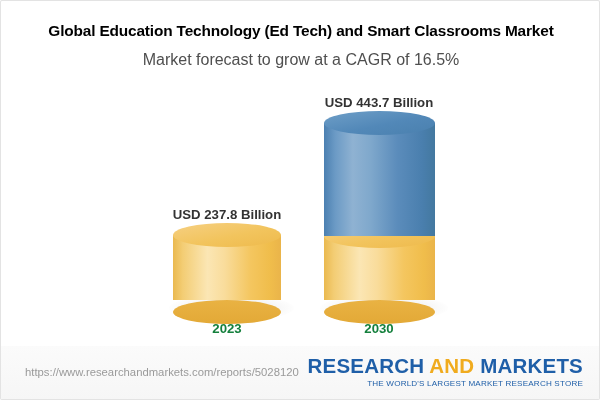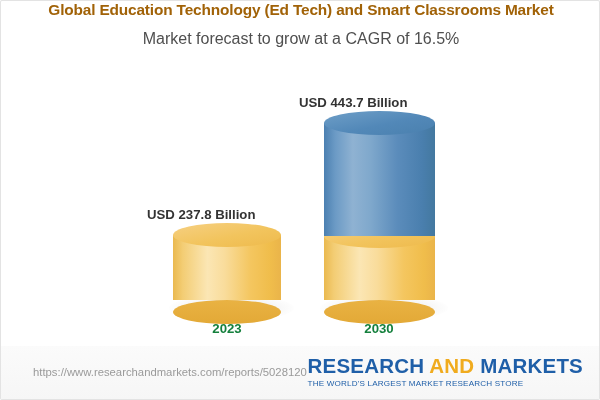--- a/index.html
+++ b/index.html
@@ -28,23 +28,24 @@
 
   
   #header {
     position: absolute;
     top: 0; left: 0;
     width: 600px;
     text-align: center;
   }
   #chart-title {
     margin: 0;
+    padding-top: 21px;
     font-size: 15.4px;
     font-weight: bold;
-    color: #a16207;
+    color: #000000;
     letter-spacing: -0.15px;
     white-space: nowrap;
   }
   #chart-subtitle {
     margin: 0;
     padding-top: 11px;
     font-size: 16px;
     font-weight: normal;
     color: #4f4f4f;
     white-space: nowrap;
@@ -129,57 +130,57 @@
 
   .shadow-ellipse {
     position: absolute;
     border-radius: 50% / 50%;
     background: radial-gradient(ellipse at 50% 50%, rgba(120,120,120,0.20) 0%, rgba(140,140,140,0.05) 58%, rgba(255,255,255,0) 75%);
     pointer-events: none;
   }
 
   .value-label {
     position: absolute;
-    text-align: left;
-    font-size: 13.2px;
-    font-weight: bold;
-    color: #333333;
-    white-space: nowrap;
-  }
-  .cat-label {
-    position: absolute;
     text-align: center;
     font-size: 13.2px;
     font-weight: bold;
+    color: #333333;
+    white-space: nowrap;
+  }
+  .cat-label {
+    position: absolute;
+    text-align: center;
+    font-size: 13.2px;
+    font-weight: bold;
     color: #15803d;
     white-space: nowrap;
   }
 
   
   #footer {
     position: absolute;
     left: 0;
     bottom: 0;
     width: 600px;
     height: 53px;
     background: linear-gradient(to bottom, #fbfbfb 0%, #f6f6f6 100%);
   }
   #footer-url {
     position: absolute;
-    left: 32px;
+    left: 24px;
     top: 20px;
     font-size: 11.3px;
     color: #9a9a9a;
     white-space: nowrap;
   }
   #logo {
     position: absolute;
     right: 18px;
     top: 9px;
-    text-align: left;
+    text-align: right;
   }
   #logo-wordmark {
     font-size: 20.5px;
     font-weight: bold;
     letter-spacing: 0.2px;
     color: #1f5fa8;
     white-space: nowrap;
     line-height: 1.05;
   }
   #logo-wordmark .gold { color: #f0ab1e; }

